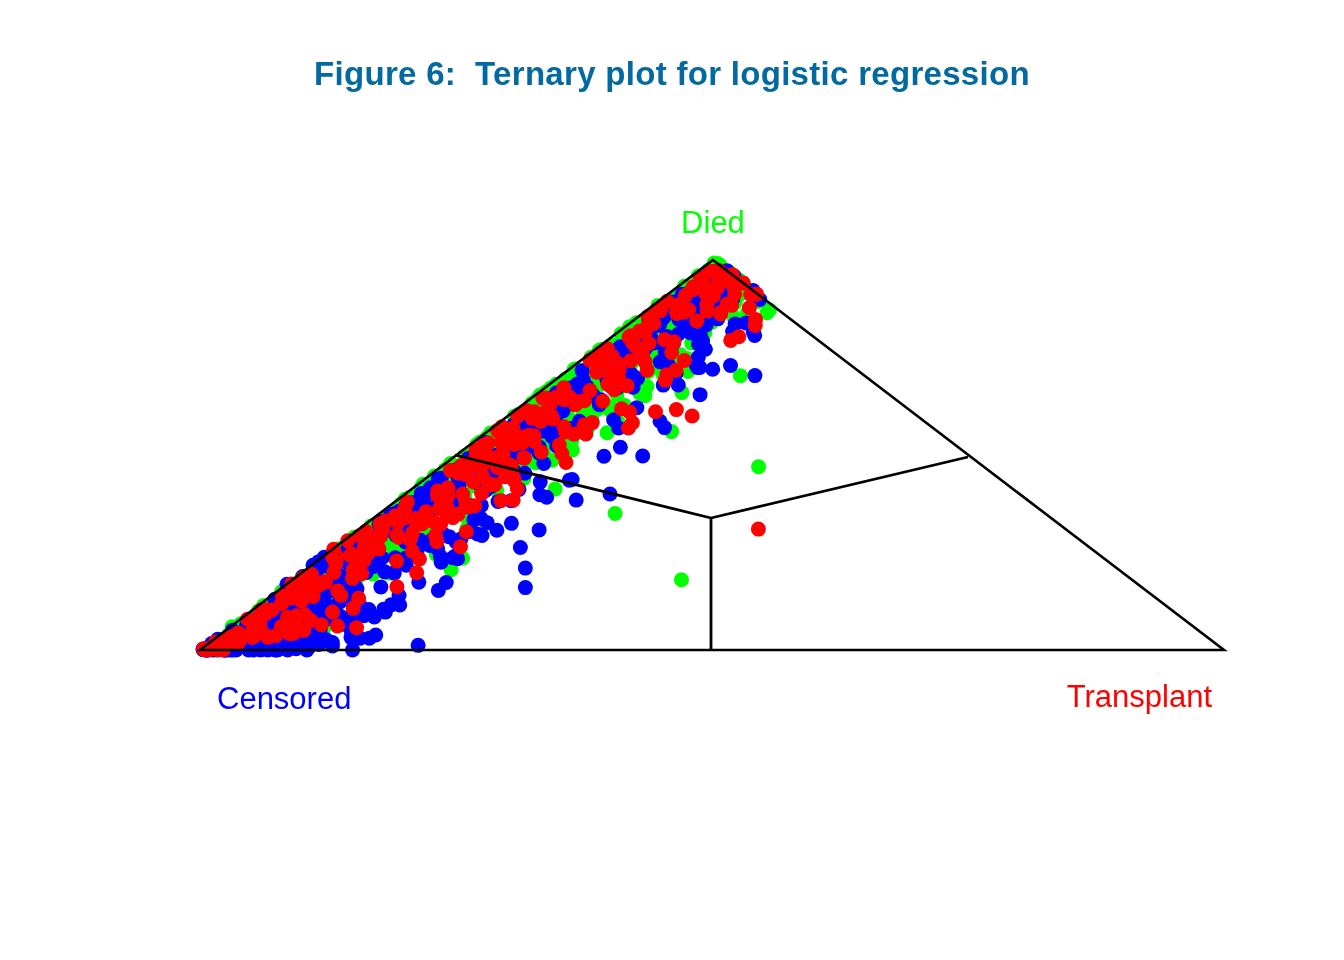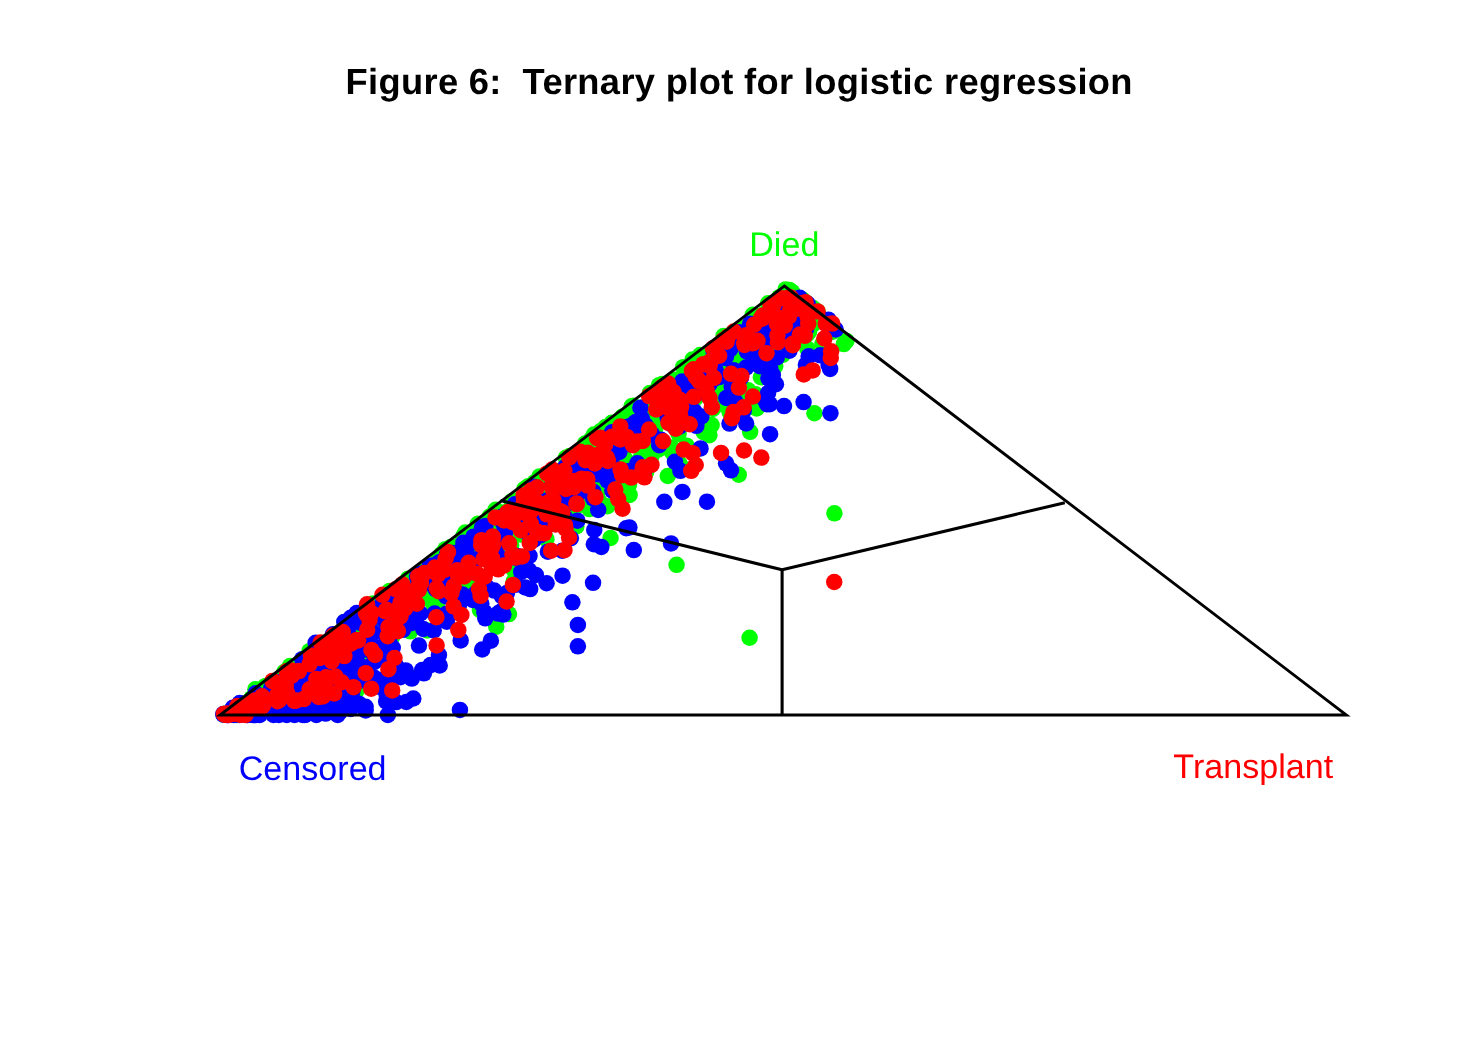--- a/index.html
+++ b/index.html
@@ -25,21 +25,21 @@
   #figure-title {
     position: absolute;
     left: 0;
     top: 55px;
     width: 1344px;
     text-align: center;
     font-family: "Liberation Sans", sans-serif;
     font-weight: bold;
     font-size: 33px;
     letter-spacing: 0.3px;
-    color: #000000;
+    color: #0369a1;
     white-space: pre;
   }
   #plot-svg {
     position: absolute;
     left: 0;
     top: 0;
     width: 1344px;
     height: 960px;
     display: block;
   }

